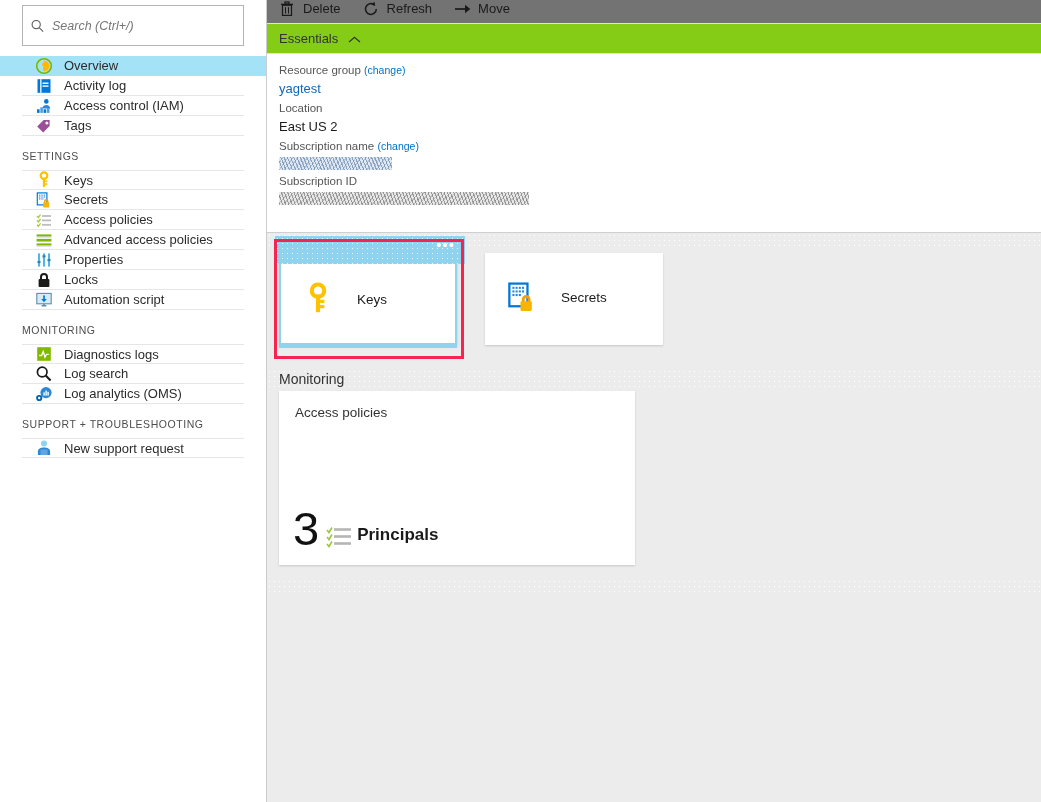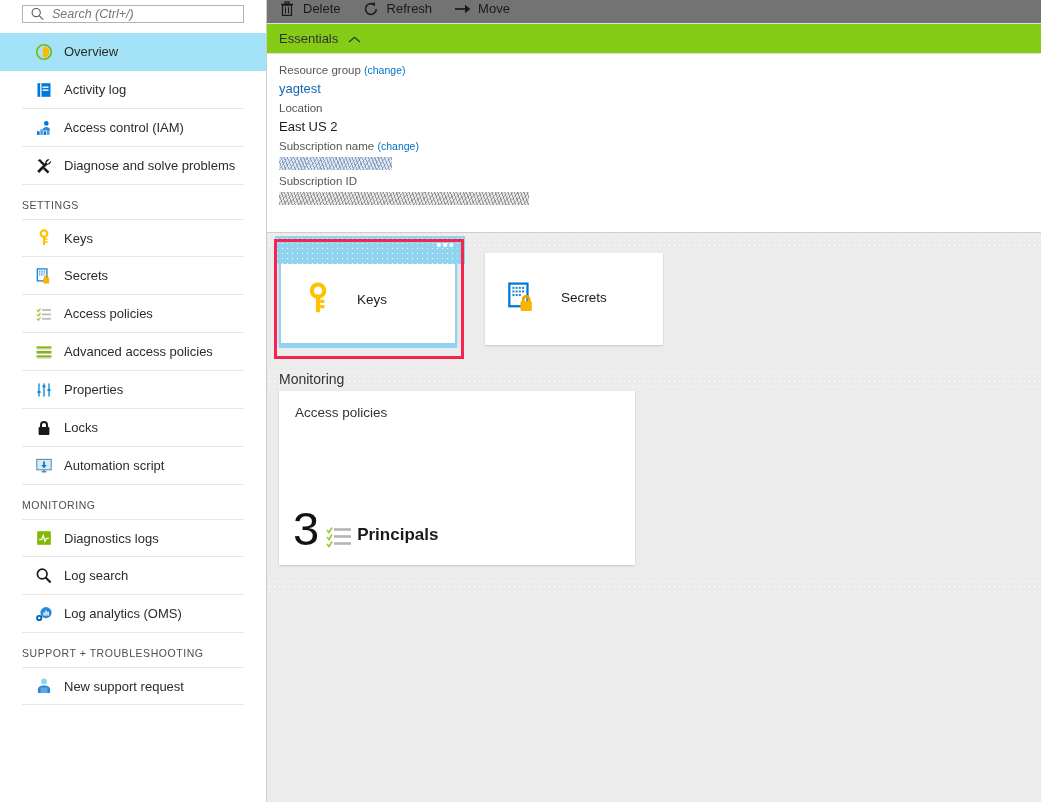--- a/index.html
+++ b/index.html
@@ -24,21 +24,21 @@
     background: #ffffff;
     border-right: 1px solid #cccccc;
     position: relative;
     flex: 0 0 267px;
     overflow: hidden;
   }
   .search-wrap {
     padding: 5px 22px 0 22px;
   }
   .search-box {
-    height: 18px;
+    height: 41px;
     border: 1px solid #b3b3b3;
     background: #ffffff;
     display: flex;
     align-items: center;
     padding: 0 7px;
   }
   .search-box .mag { flex: 0 0 16px; height: 14px; margin-right: 6px; }
   .search-input {
     border: none; outline: none; background: transparent;
     font-family: "Liberation Sans", sans-serif;
@@ -51,21 +51,21 @@
   .nav-group-title {
     font-size: 10.5px;
     letter-spacing: .55px;
     color: #4d4d4d;
     padding: 14px 0 8px 22px;
     text-transform: uppercase;
   }
   .nav-item {
     display: flex;
     align-items: center;
-    height: 38px;
+    height: 20px;
     margin: 0 22px 0 22px;
     border-bottom: 1px solid #e6e6e6;
     padding-left: 13px;
     cursor: pointer;
     position: relative;
   }
   .nav-item.first-of-group { border-top: 1px solid #e6e6e6; }
   .nav-item.selected {
     background: #a4e3f7;
     margin: 0;
@@ -301,26 +301,25 @@
               <rect x="5.3" y="10.3" width="2.6" height="5.6" fill="#50a0e0"></rect>
               <rect x="8.6" y="12.3" width="2.6" height="3.6" fill="#0078d7"></rect>
               <rect x="11.9" y="11" width="2.6" height="4.9" fill="#50a0e0"></rect>
             </svg>
           </span>
           <span class="lbl">Access control (IAM)</span>
         </div>
         <div class="nav-item">
           <span class="ico">
             <svg width="18" height="18" viewBox="0 0 18 18">
-              <path d="M2.4 3.4 5 2.1l5.5 5.5-1.6 1.6L3.4 3.7z" fill="#1a1a1a"></path>
-              <path d="M14.6 2.3 11.3 5.6l1.5 1.5 3.3-3.3c.4 1.9-1.9 4.4-3.8 3.9L4.1 15.9 2.2 14 10.4 5.8C9.8 3.9 12.4 1.5 14.6 2.3z" fill="#1a1a1a"></path>
-              <path d="M9.8 10.2l4.6 4.6-1.8 1.8-4.6-4.6z" fill="#1a1a1a"></path>
-            </svg>
-          </span>
-          <span class="lbl">Diagnose and solve problems</span>
+              <path d="M2.2 9.4 8.6 3h6v6l-6.4 6.4z" fill="#9b4f96"></path>
+              <circle cx="11.9" cy="6.1" r="1.5" fill="#ffffff"></circle>
+            </svg>
+          </span>
+          <span class="lbl">Tags</span>
         </div>
         <div class="nav-group-title">SETTINGS</div>
         <div class="nav-item first-of-group">
           <span class="ico">
             <svg width="18" height="18" viewBox="0 0 18 18">
               <circle cx="9" cy="4.6" r="3.3" fill="none" stroke="#fdc300" stroke-width="2.2"></circle>
               <rect x="7.9" y="6.6" width="2.2" height="9.4" fill="#fdc300"></rect>
               <rect x="10.1" y="9.4" width="2.3" height="1.7" fill="#fdc300"></rect>
               <rect x="10.1" y="12.2" width="2.3" height="1.7" fill="#fdc300"></rect>
               <circle cx="9" cy="4.4" r="1" fill="#ffffff"></circle>

